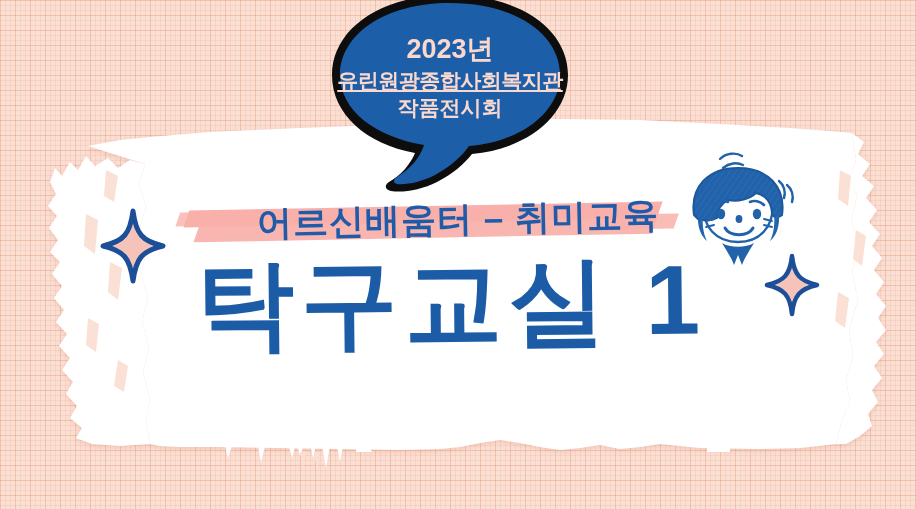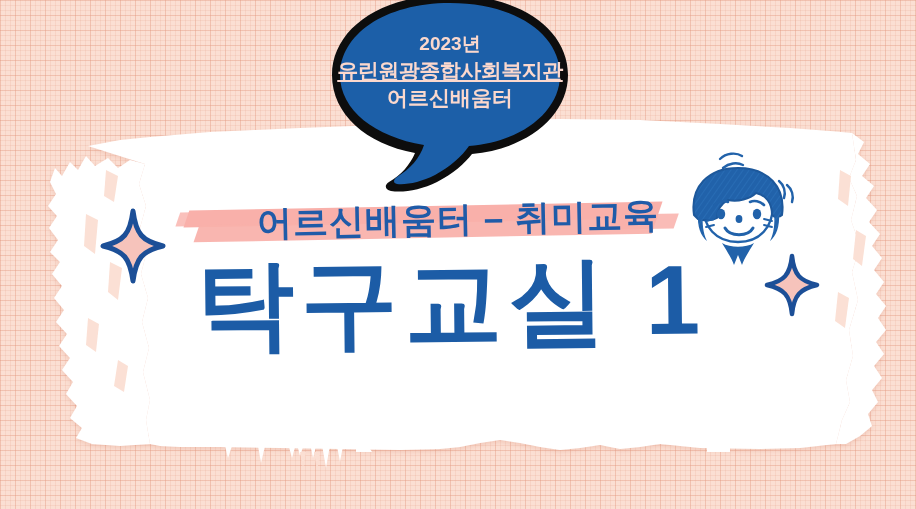--- a/index.html
+++ b/index.html
@@ -129,21 +129,21 @@
     width: 250px;
     text-align: center;
     color: #fbd8cd;
     font-weight: 700;
     font-size: 21px;
     line-height: 1.30;
     letter-spacing: 0px;
     white-space: nowrap;
     pointer-events: none;
   }
-  .bubble-text .l1 { font-size: 19px; display:block; }
+  .bubble-text .l1 { font-size: 27px; display:block; }
   .bubble-text .l2 { font-size: 21px; display:block; letter-spacing:-0.5px;text-decoration:underline;}
   .bubble-text .l3 { font-size: 21px; display:block; }
 
   
   .sparkle { position: absolute; }
 
   
   .character { position: absolute; left: 676px; top: 143px; width: 126px; height: 136px; }
 </style>
 </head>
@@ -255,21 +255,21 @@
           C 137,162 125,173 110,181
           C 96,188 82,191 72,190
           C 68,189 68,186 72,183
           C 85,175 95,164 99,151
           C 50,143 15,116 15,81
           C 15,41 59,9 125,9 Z"></path>
       </svg>
       <div class="bubble-text">
         <span class="l1">2023년</span>
         <span class="l2">유린원광종합사회복지관</span>
-        <span class="l3">어르신배움터</span>
+        <span class="l3">작품전시회</span>
       </div>
     </div>
 
     <div class="sparkle" style="left:100px; top:208px;">
       <svg width="66" height="76" viewBox="0 0 66 76" aria-hidden="true">
         <path d="M 33,3 C 36,26 42,33 63,38 C 42,43 36,50 33,73 C 30,50 24,43 3,38 C 24,33 30,26 33,3 Z" fill="#f6c3bb" stroke="#1c4f97" stroke-width="5" stroke-linejoin="round"></path>
       </svg>
     </div>
 
     <div class="sparkle" style="left:764px; top:253px;">

